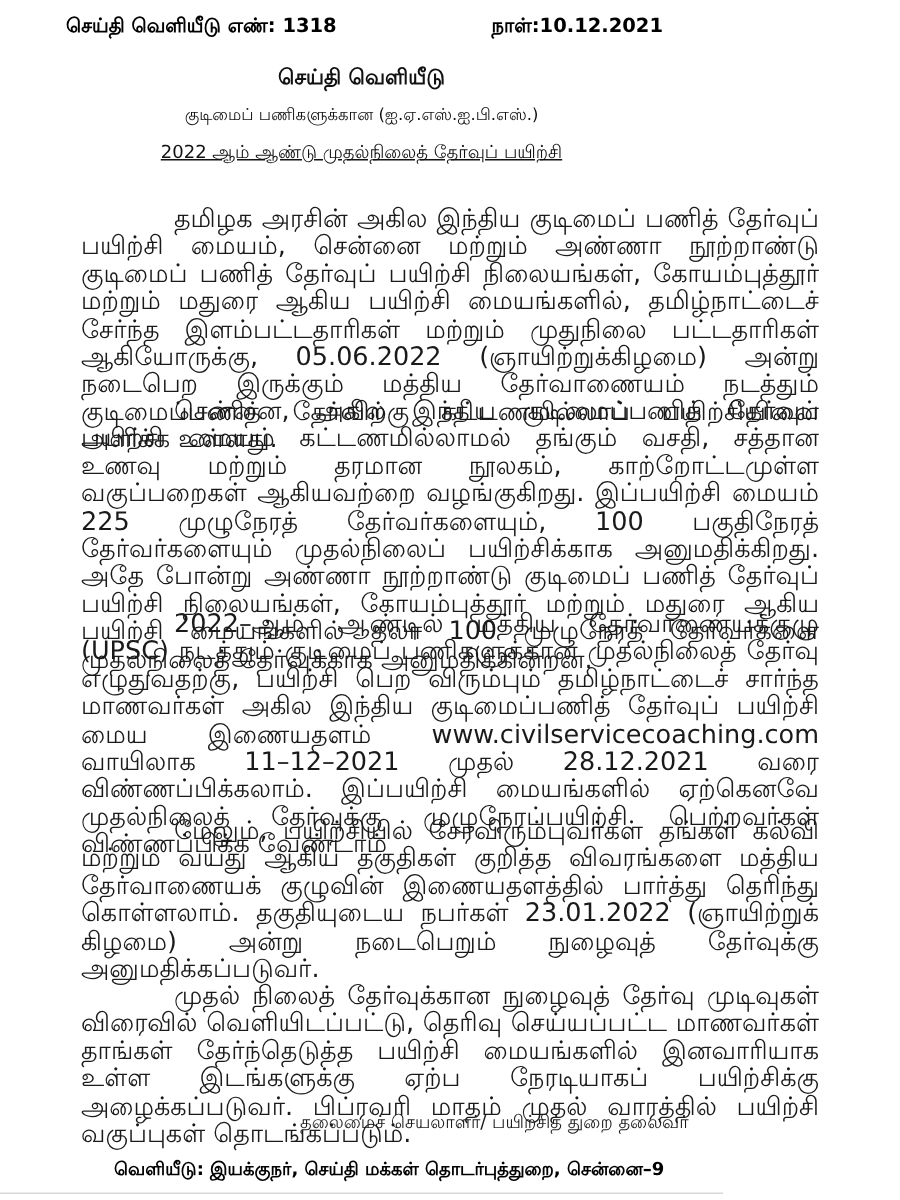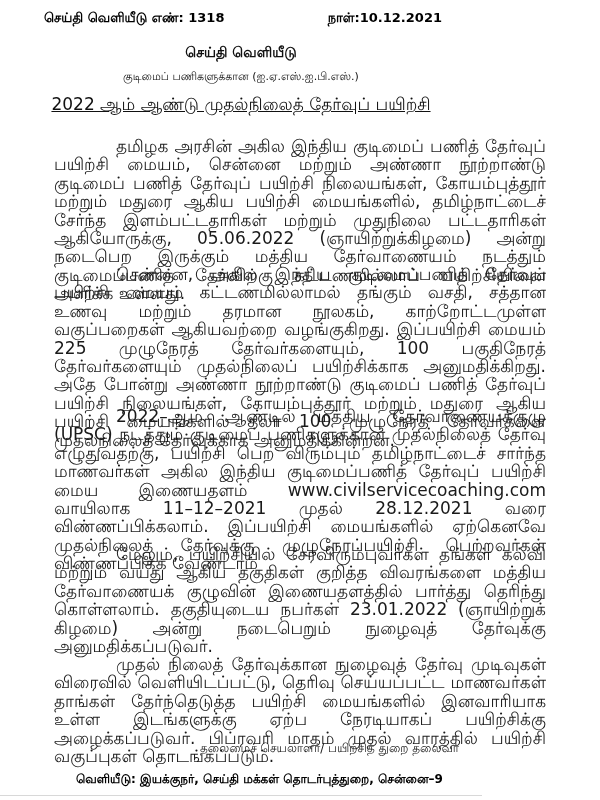--- a/index.html
+++ b/index.html
@@ -10,21 +10,21 @@
   }
   .page { position: absolute; left: 0; top: 0; width: 482px; height: 800px; }
   .topline {
     position: absolute; top: 10px; left: 44px; right: 40px;
     display: flex; justify-content: space-between;
     font-weight: bold; font-size: 13px; color: #000;
   }
   .center { position: absolute; left: 0; right: 0; text-align: center; }
   .title { top: 44px; font-weight: bold; font-size: 14px; }
   .subtitle { top: 70px; font-size: 11px; }
-  .subtitle2 { top: 94px; font-size: 17px; text-decoration: underline; }
+  .subtitle2 { top: 94px; font-size: 12px; text-decoration: underline; }
   .para {
     position: absolute; left: 54px; width: 492px;
     font-size: 17px; line-height: 18.4px;
     text-align: justify; text-indent: 62px;
     color: #1a1a1a;
   }
   .p1 { top: 120px; }
   .p2 { top: 248px; }
   .p3 { top: 390px; }
   .p4 { top: 528px; }

